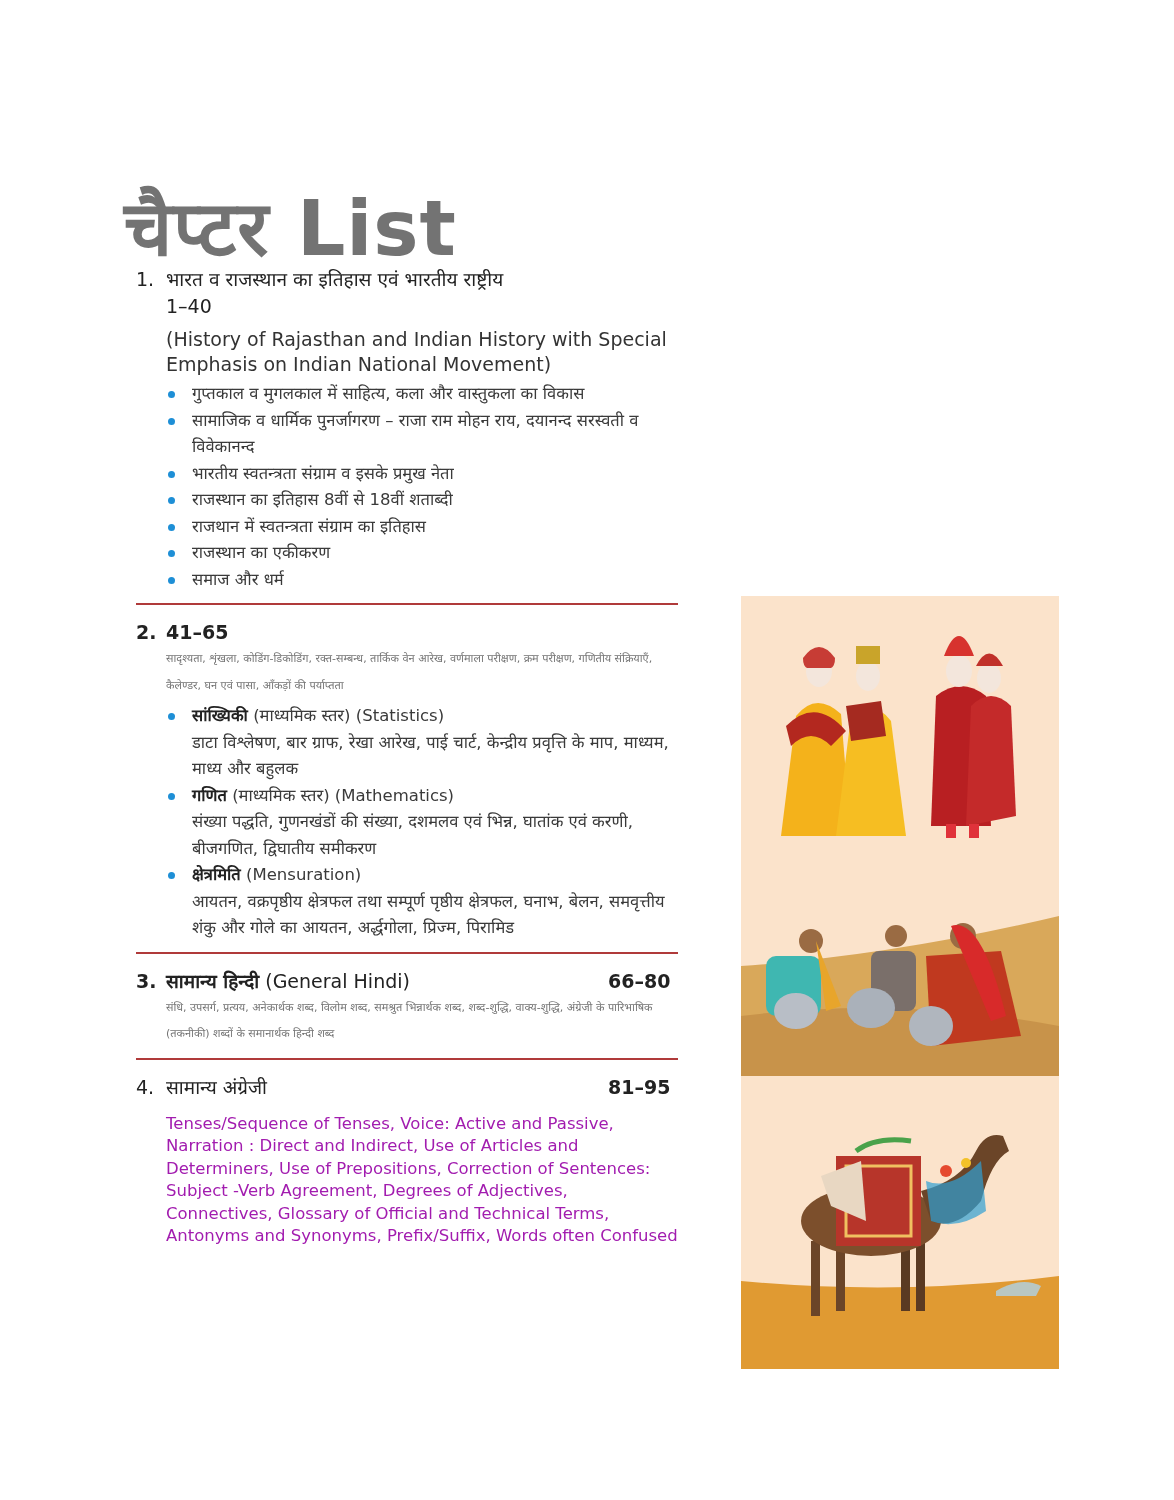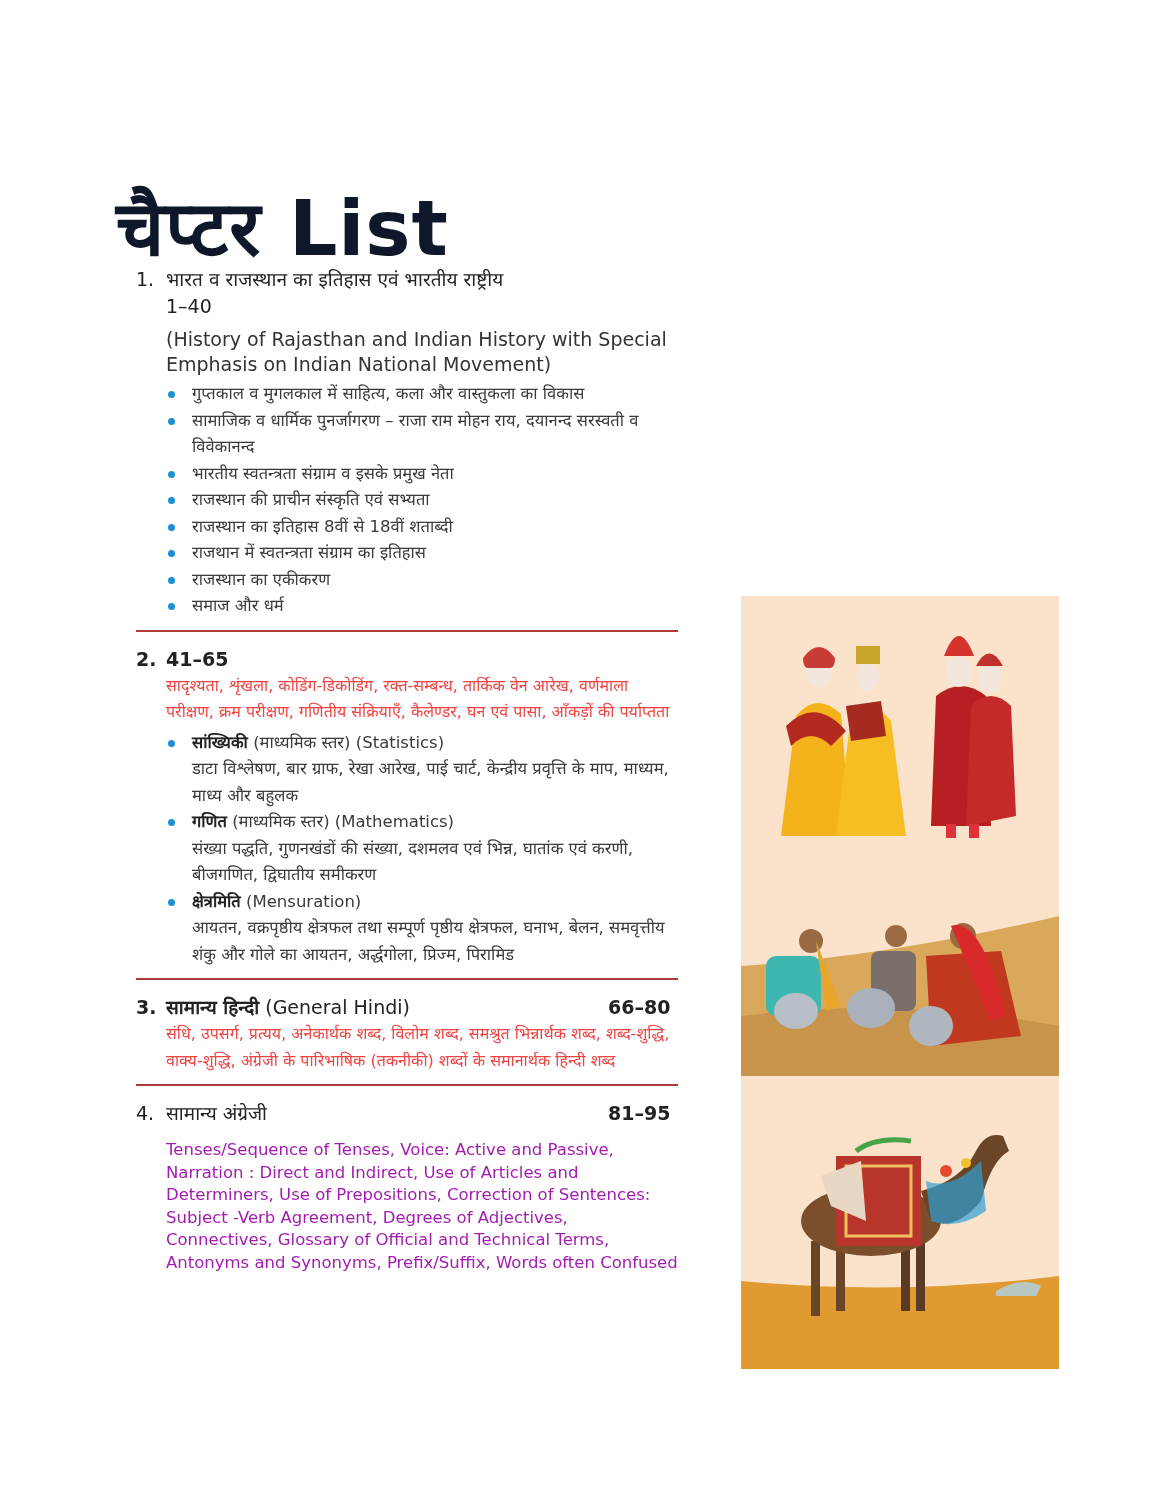--- a/index.html
+++ b/index.html
@@ -1,35 +1,35 @@
 <!DOCTYPE html>
 <html><head>
 <meta charset="utf-8">
 <style>
   html, body { margin: 0; padding: 0; }
   body {
     width: 1174px; height: 1500px; background: #ffffff; position: relative;
     font-family: "DejaVu Sans", "Liberation Sans", sans-serif; color: #2b2b2b; overflow: hidden;
   }
   .title {
-    position: absolute; left: 116px; top: 140px;
-    font-size: 76px; font-weight: bold; color: #0f172a; letter-spacing: 1px; line-height: 1;
+    position: absolute; left: 124px; top: 140px;
+    font-size: 76px; font-weight: bold; color: #737373; letter-spacing: 1px; line-height: 1;
   }
   .toc { position: absolute; left: 136px; top: 266px; width: 542px; }
   .chapter { position: relative; }
   .ch-head { display: flex; font-size: 19px; line-height: 27px; color: #222; }
   .ch-num { width: 30px; flex: none; }
   .ch-title { flex: 1; }
   .ch-title b { font-weight: bold; }
   .ch-title .en { font-weight: normal; }
   .pages { flex: none; text-align: left; min-width: 70px; font-weight: bold; align-self: flex-end; }
   .pages.normal { font-weight: normal; }
   .indent { padding-left: 30px; }
   .en-sub { font-size: 19px; line-height: 25px; color: #333; }
-  .body-text { font-size: 16px; line-height: 26.5px; color: #ef4444; }
+  .body-text { font-size: 11px; line-height: 26.5px; color: #737373; }
   .bullets { list-style: none; margin: 4px 0 0 0; padding: 0 0 0 30px; }
   .bullets li { position: relative; padding-left: 26px; font-size: 16.5px; line-height: 26.5px; color: #3a3a3a; }
   .bullets li::before {
     content: ""; position: absolute; left: 2px; top: 10px; width: 7px; height: 7px;
     border-radius: 50%; background: #1e8fd6;
   }
   .bullets li b { color: #222; }
   .divider { height: 0; border-top: 2px solid #b03a3a; margin: 10px 0 14px 0; }
   .eng-body { font-size: 16.5px; line-height: 22.5px; color: #a21caf; padding-left: 30px; margin-top: 12px; }
   .photo-strip {
@@ -53,21 +53,20 @@
     </div>
     <div class="ch-head">
       <span class="ch-num"></span>
       <span class="pages normal">1–40</span>
     </div>
     <div class="indent en-sub" style="margin-top:7px;">(History of Rajasthan and Indian History with Special Emphasis on Indian National Movement)</div>
     <ul class="bullets">
       <li>गुप्तकाल व मुगलकाल में साहित्य, कला और वास्तुकला का विकास</li>
       <li>सामाजिक व धार्मिक पुनर्जागरण – राजा राम मोहन राय, दयानन्द सरस्वती व विवेकानन्द</li>
       <li>भारतीय स्वतन्त्रता संग्राम व इसके प्रमुख नेता</li>
-      <li>राजस्थान की प्राचीन संस्कृति एवं सभ्यता</li>
       <li>राजस्थान का इतिहास 8वीं से 18वीं शताब्दी</li>
       <li>राजथान में स्वतन्त्रता संग्राम का इतिहास</li>
       <li>राजस्थान का एकीकरण</li>
       <li>समाज और धर्म</li>
     </ul>
   </section>
 
   <div class="divider"></div>
 
   <section class="chapter">

